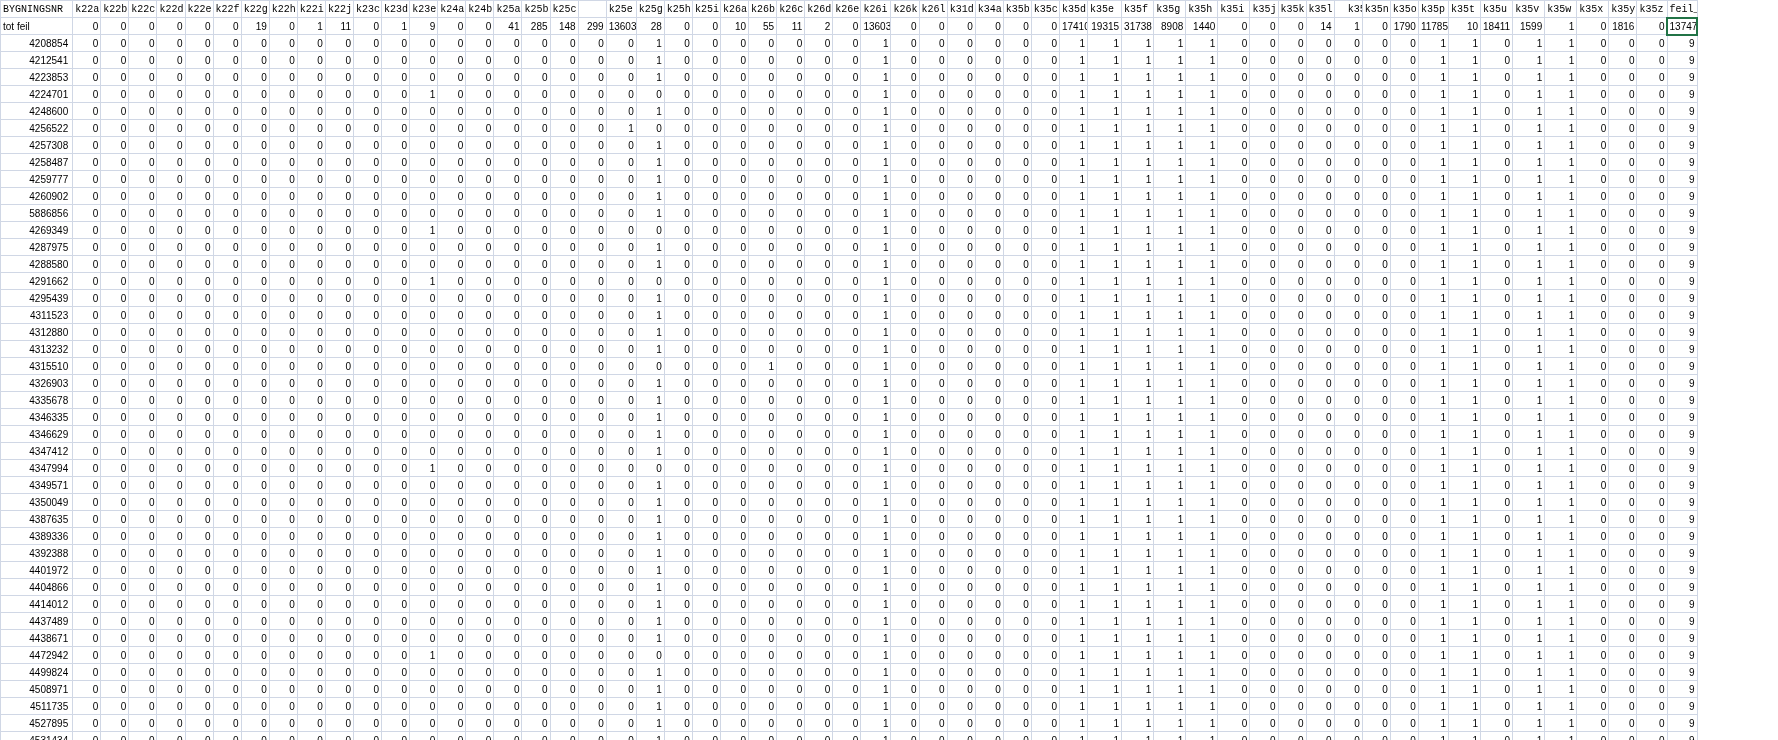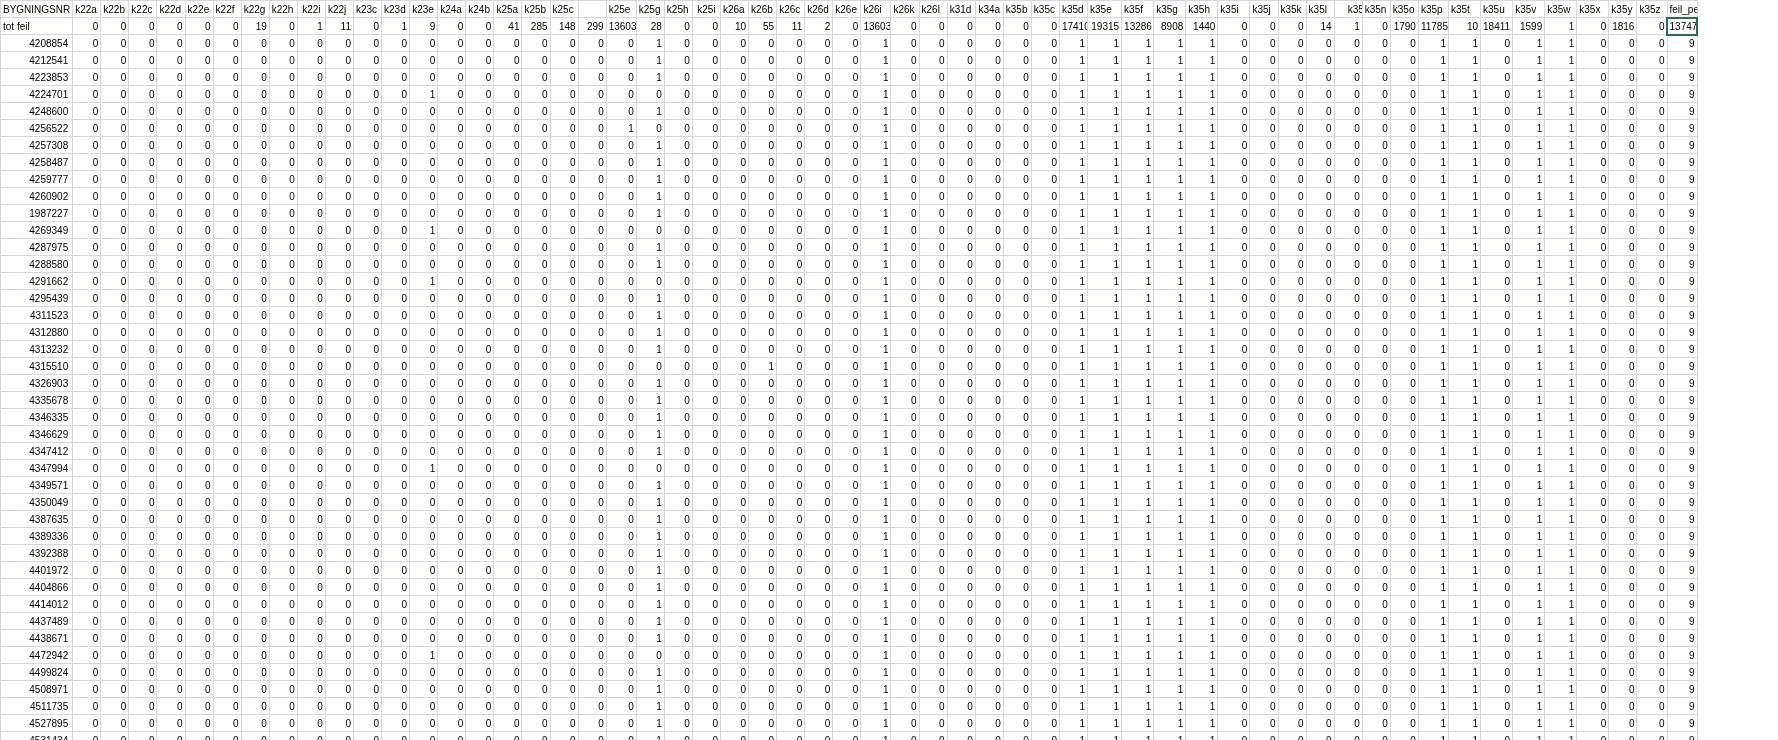--- a/index.html
+++ b/index.html
@@ -19,20 +19,21 @@
   td, th {
     border: 1px solid #d0d7e5;
     padding: 1px 2px 1px 2px;
     height: 14px;
     text-align: right;
     overflow: hidden;
     font-weight: normal;
   }
   th {
     text-align: left;
+    font-family: Liberation Mono, monospace;
   }
   td.first-col {
     text-align: right;
     padding-right: 4px;
   }
   tr.tot-row td.first-col {
     text-align: left;
     padding-left: 2px;
   }
   .selected {
@@ -199,21 +200,21 @@
         <td>0</td>
         <td>13603</td>
         <td>0</td>
         <td>0</td>
         <td>0</td>
         <td>0</td>
         <td>0</td>
         <td>0</td>
         <td>17410</td>
         <td>19315</td>
-        <td>13286</td>
+        <td>31738</td>
         <td>8908</td>
         <td>1440</td>
         <td>0</td>
         <td>0</td>
         <td>0</td>
         <td>14</td>
         <td>1</td>
         <td>0</td>
         <td>1790</td>
         <td>11785</td>
@@ -810,21 +811,21 @@
         <td>1</td>
         <td>0</td>
         <td>1</td>
         <td>1</td>
         <td>0</td>
         <td>0</td>
         <td>0</td>
         <td>9</td>
       </tr>
       <tr>
-        <td class="first-col">1987227</td>
+        <td class="first-col">5886856</td>
         <td>0</td>
         <td>0</td>
         <td>0</td>
         <td>0</td>
         <td>0</td>
         <td>0</td>
         <td>0</td>
         <td>0</td>
         <td>0</td>
         <td>0</td>

